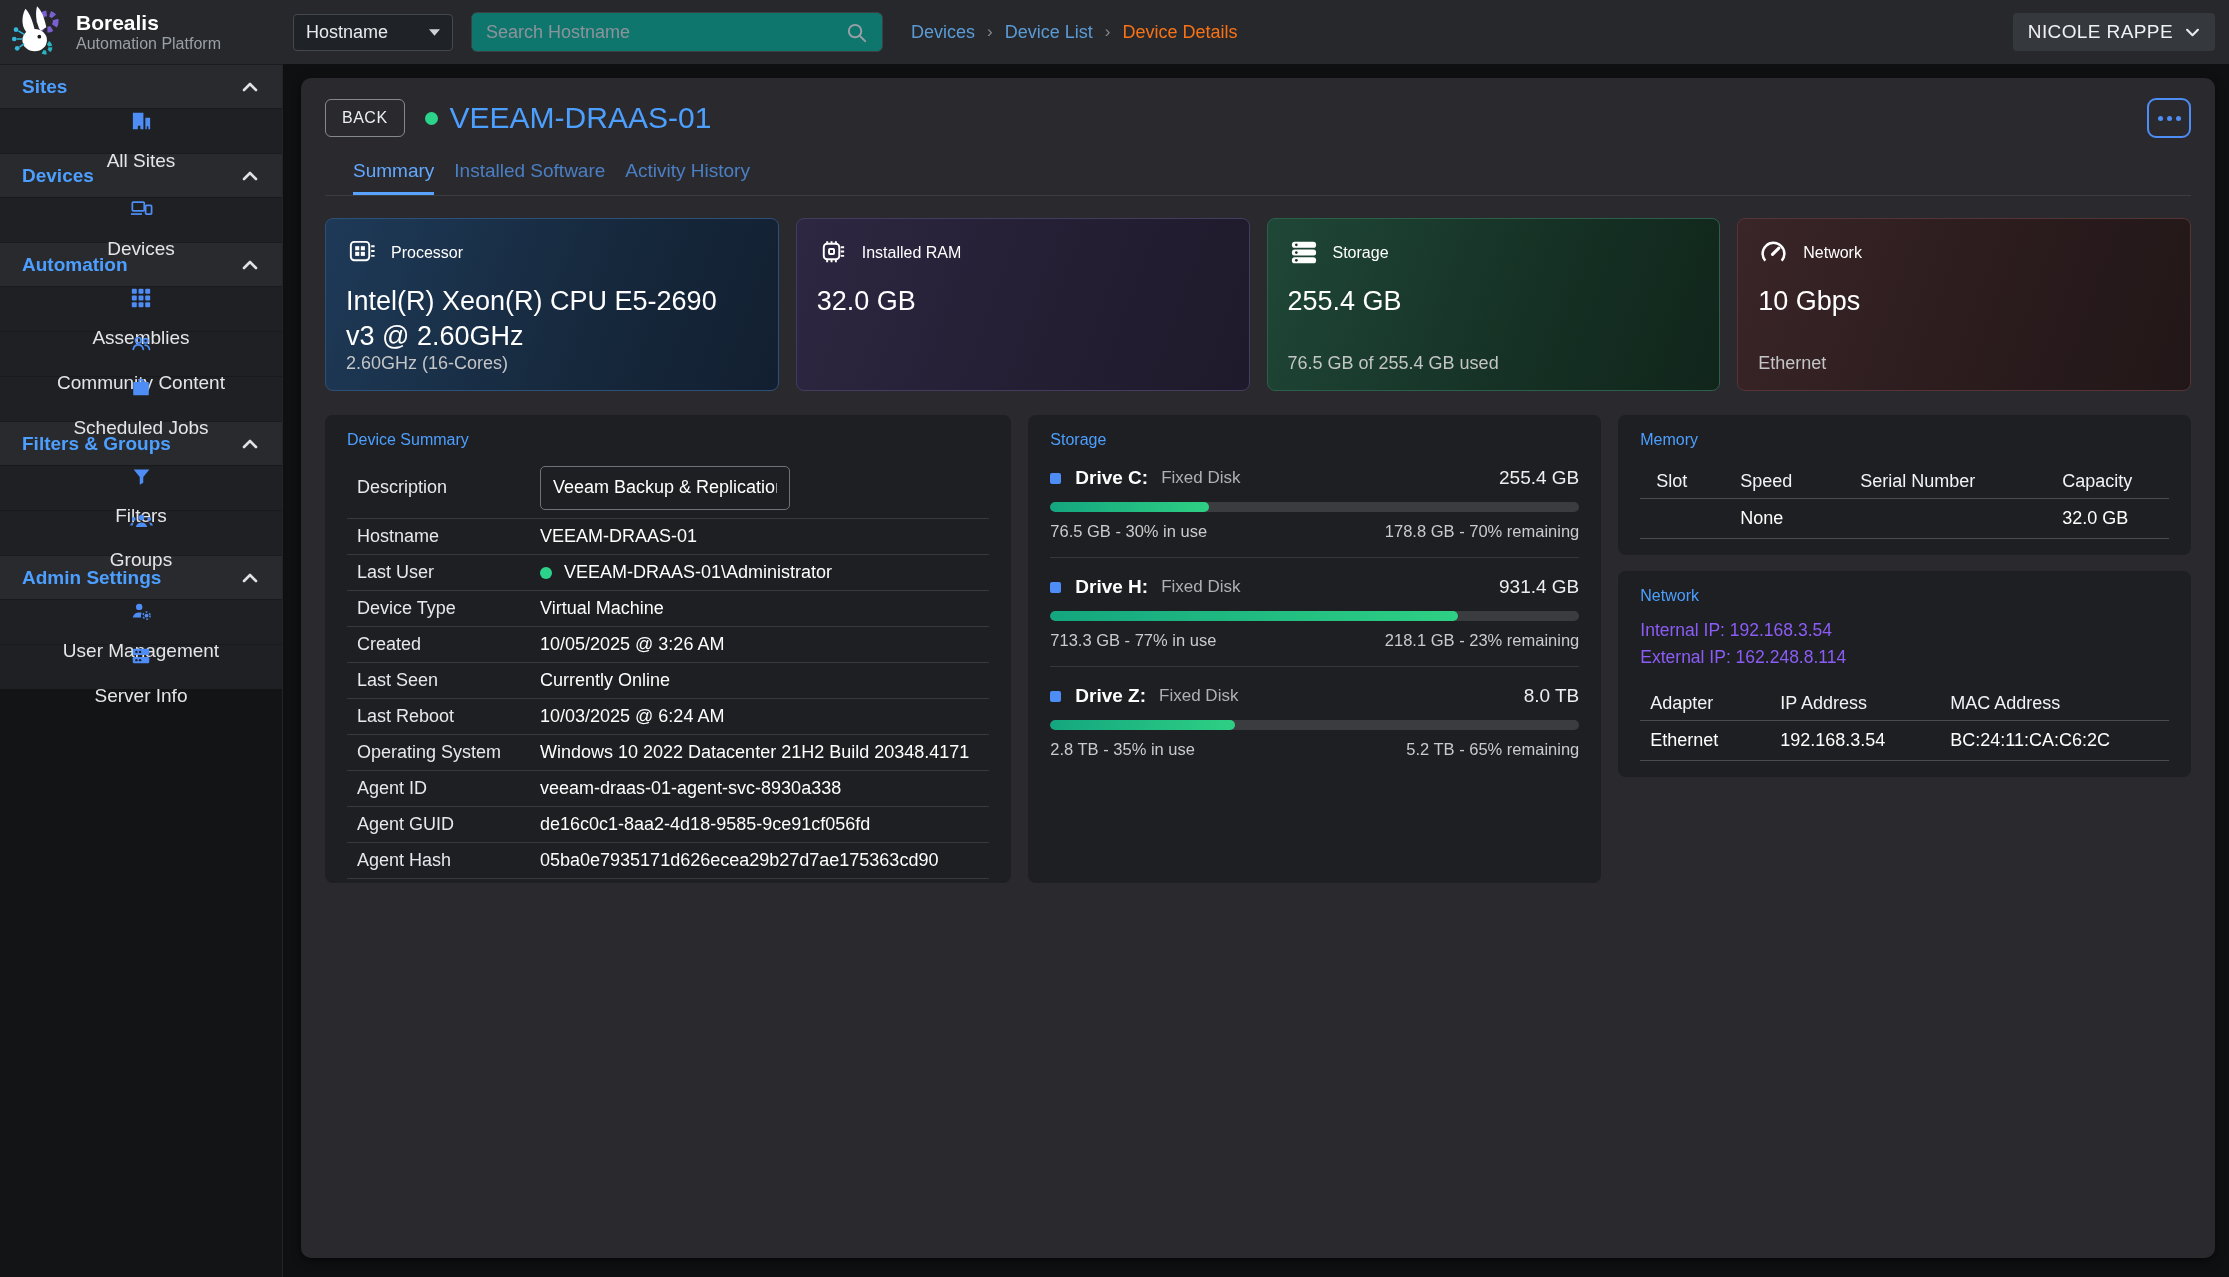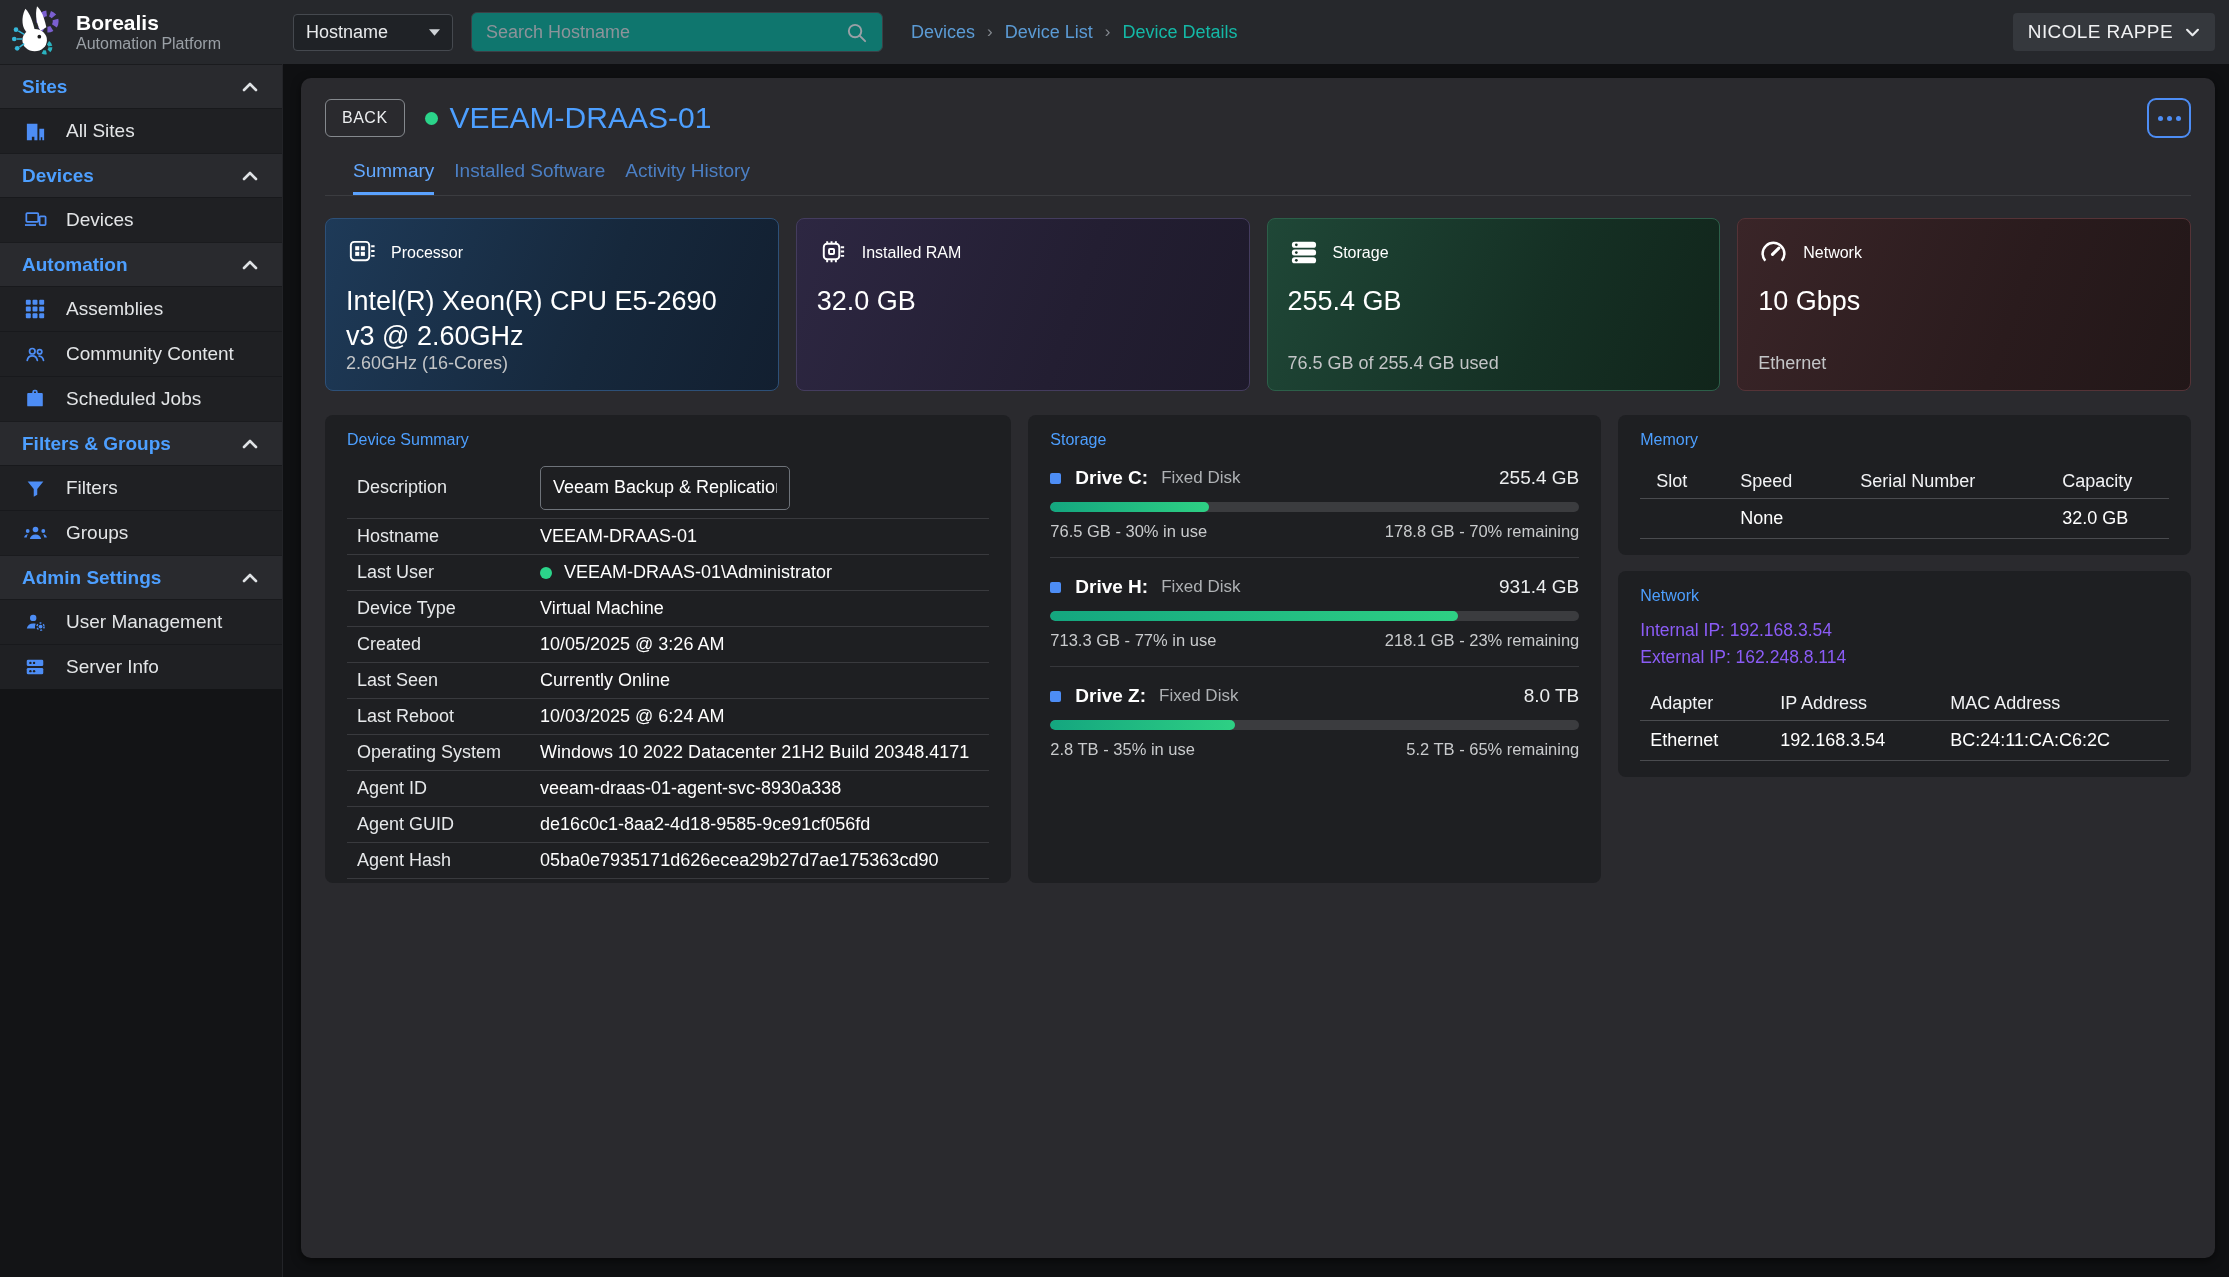--- a/index.html
+++ b/index.html
@@ -10,28 +10,28 @@
   .brand { width:283px; display:flex; align-items:center; gap:10px; padding-left:8px; flex-shrink:0; }
   .brand-name { font-size:21px; font-weight:bold; color:#ffffff; line-height:1.15; }
   .brand-sub { font-size:16px; color:#9aa0a6; }
   .tb-select { margin-left:10px; width:160px; height:37px; background:#1f2226; border:1px solid #45494f; border-radius:4px; display:flex; align-items:center; justify-content:space-between; padding:0 12px; color:#e8eaec; font-size:18px; cursor:pointer; }
   .tb-search { margin-left:18px; width:412px; height:40px; background:#0f766e; border:1px solid #3c4046; border-radius:6px; display:flex; align-items:center; padding:0 14px; }
   .tb-search input { flex:1; background:transparent; border:none; outline:none; color:#e8eaec; font-size:18px; }
   .tb-search input::placeholder { color:#8d939a; }
   .breadcrumb { margin-left:28px; display:flex; align-items:center; gap:12px; font-size:18px; }
   .breadcrumb a { color:#5b9bd5; text-decoration:none; cursor:pointer; }
   .breadcrumb .sep { color:#84898f; font-size:17px; }
-  .breadcrumb .current { color:#14b8a6; }
+  .breadcrumb .current { color:#f97316; }
   .user-btn { margin-left:auto; margin-right:14px; height:38px; background:#35383d; border-radius:4px; display:flex; align-items:center; gap:12px; padding:0 15px; color:#f0f1f3; font-size:19px; letter-spacing:.4px; cursor:pointer; }
 
   
   .sidebar { position:absolute; top:64px; left:0; width:283px; bottom:0; background:#131416; border-right:1px solid #232428; }
   .sb-section { height:44px; background:#292a2e; display:flex; align-items:center; justify-content:space-between; padding:0 24px 0 22px; border-top:1px solid #1a1b1e; cursor:pointer; }
   .sb-section span { color:#4d9fff; font-weight:bold; font-size:19px; }
-  .sb-item { height:45px; background:#1f2023; display:flex; align-items:center; gap:18px; padding:0 22px; color:#e3e5e7; font-size:19px; border-top:1px solid #18191c; cursor:pointer; }
+  .sb-item { height:45px; background:#1f2023; display:flex; align-items:center; gap:18px; padding:0 22px; color:#e3e5e7; font-size:19px; border-top:1px solid #18191c; cursor:pointer;flex-direction:column; }
   .sb-icon { color:#4d8df5; width:26px; display:flex; justify-content:center; flex-shrink:0; }
 
   
   .content { position:absolute; left:284px; top:64px; right:0; bottom:0; }
   .panel-main { position:absolute; left:17px; top:14px; right:14px; bottom:19px; background:#2a2a2e; border-radius:10px; box-shadow:0 3px 10px rgba(0,0,0,.55); padding:20px 24px; overflow:hidden; }
 
   .hd-row { display:flex; align-items:center; }
   .back-btn { border:1px solid #85898e; border-radius:6px; background:transparent; color:#eceef0; font-size:16px; padding:9px 16px; letter-spacing:.5px; font-family:inherit; cursor:pointer; }
   .status-dot { width:13px; height:13px; border-radius:50%; background:#2bd48a; margin-left:20px; }
   .device-title { color:#4d9fff; font-size:30px; font-weight:normal; margin-left:12px; }

